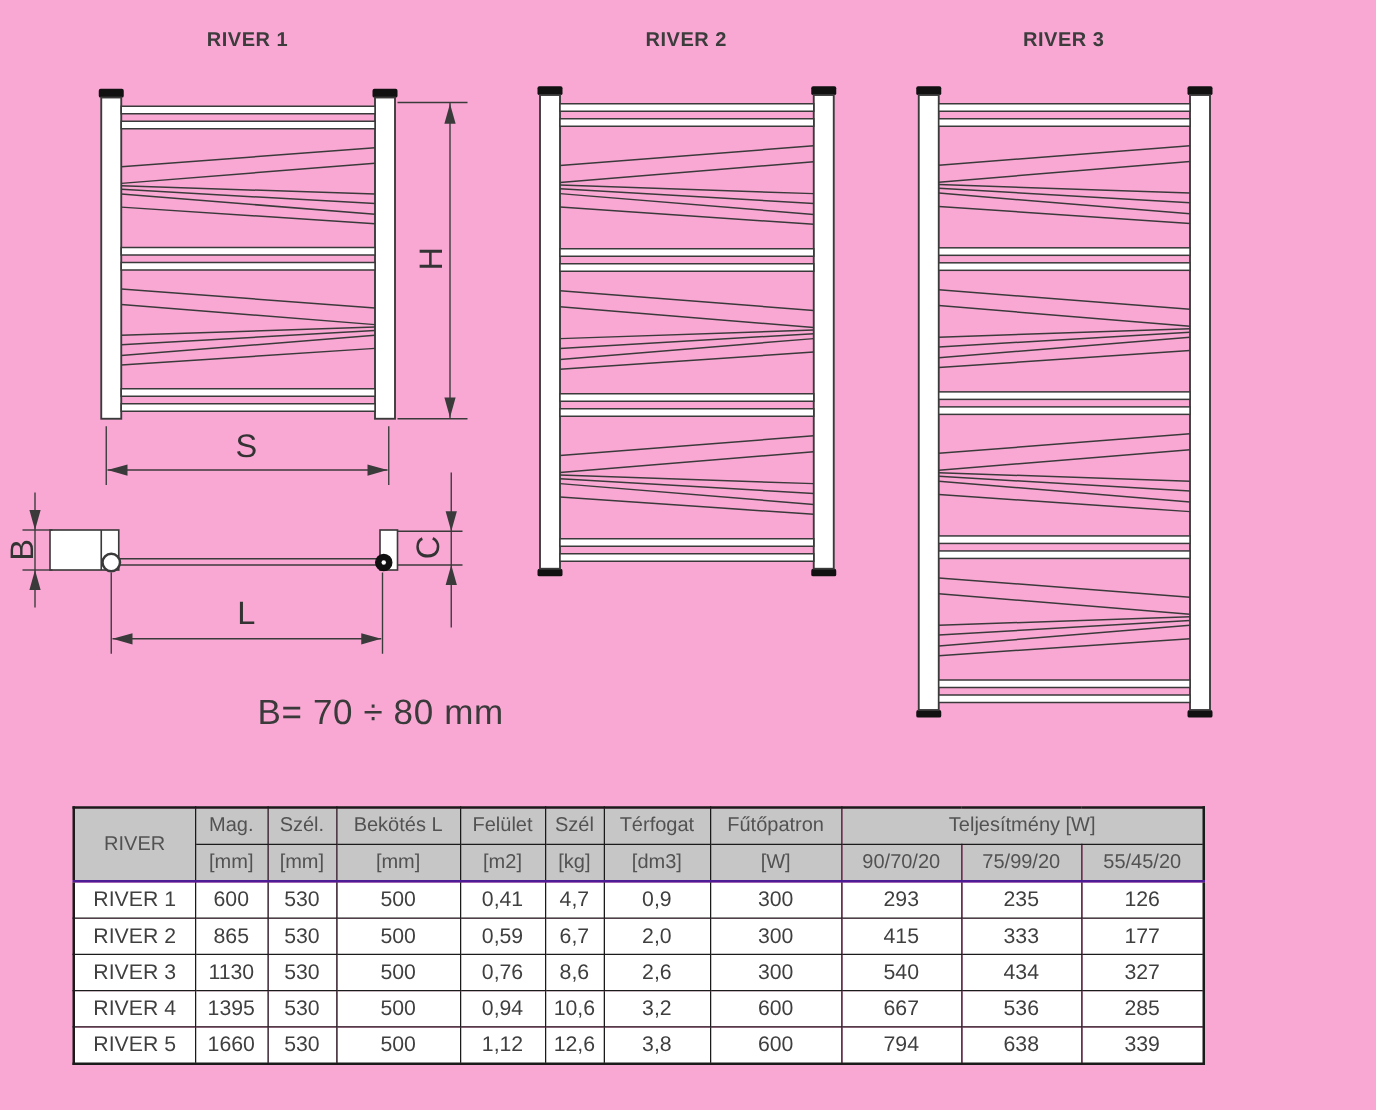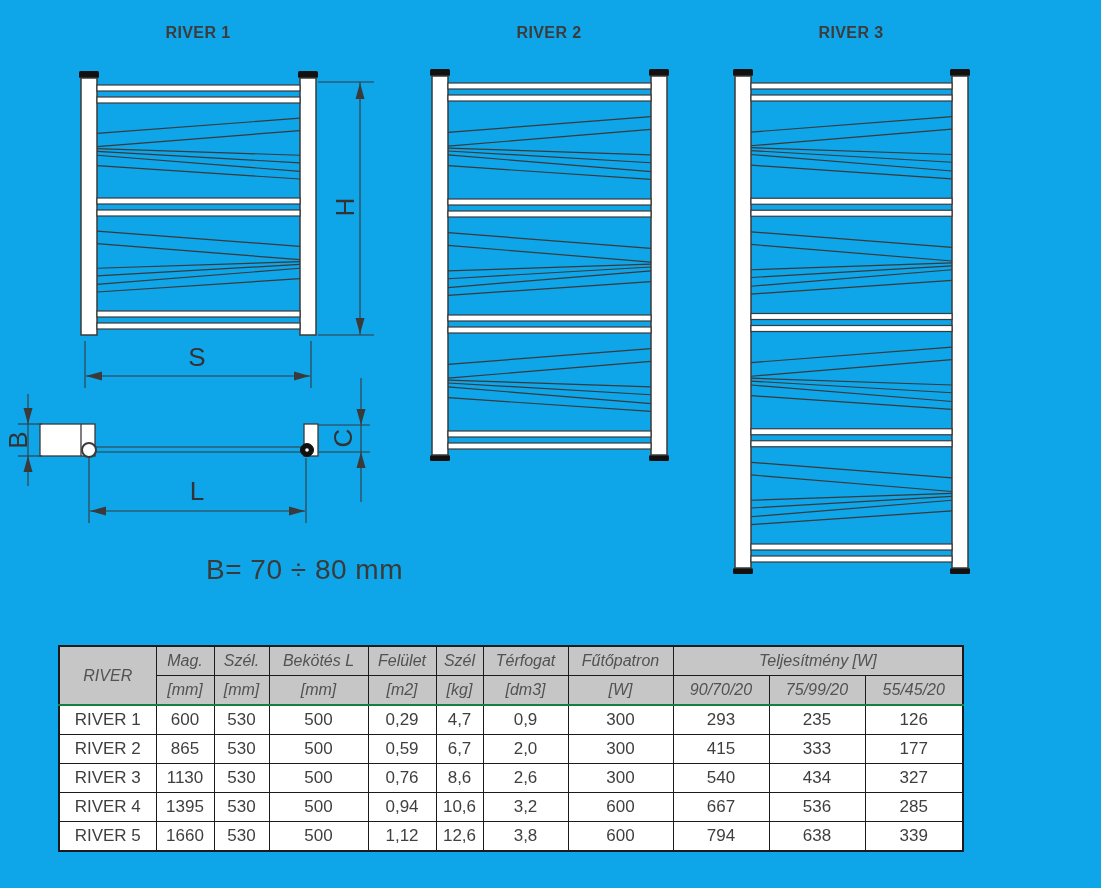--- a/index.html
+++ b/index.html
@@ -1,17 +1,17 @@
 <!DOCTYPE html>
 <html><head>
 <meta charset="utf-8">
 <style>
   html,body{margin:0;padding:0;background:#ffffff;}
   .stage{
-    position:relative;width:1101px;height:888px;background:#0ea5e9;overflow:hidden;
+    position:relative;width:1101px;height:888px;background:#f9a8d4;overflow:hidden;
     font-family:"Liberation Sans","DejaVu Sans",sans-serif;
   }
   .fig-title{
     position:absolute;top:24px;transform:translateX(-50%);
     font-size:16px;font-weight:600;letter-spacing:.4px;color:#3c3c3c;white-space:nowrap;
   }
   #drawing{position:absolute;left:0;top:0;}
   .dim-label{
     position:absolute;transform:translate(-50%,-50%);
     font-size:26px;color:#333;white-space:nowrap;
@@ -21,21 +21,21 @@
   table.spec{
     position:absolute;left:58px;top:645px;width:904px;
     border-collapse:collapse;table-layout:fixed;
     border:2px solid #1b1b1b;color:#484848;
   }
   table.spec th,table.spec td{
     border:1px solid #1b1b1b;height:28px;text-align:center;vertical-align:middle;
     padding:0;font-weight:normal;white-space:nowrap;overflow:hidden;
   }
   table.spec thead th{background:#c6c6c6;font-size:16px;color:#525252;}
-  table.spec thead{border-bottom:2px solid #15803d;font-style:italic;}
+  table.spec thead{border-bottom:2px solid #4c1d95;}
   table.spec tbody td{font-size:17px;background:#ffffff;color:#3f3f3f;}
 </style>
 </head>
 <body>
 
 <div class="stage">
 
   <div class="fig-title" style="left:198px">RIVER 1</div>
   <div class="fig-title" style="left:549px">RIVER 2</div>
   <div class="fig-title" style="left:851px">RIVER 3</div>
@@ -236,21 +236,21 @@
         <th>75/99/20</th>
         <th>55/45/20</th>
       </tr>
     </thead>
     <tbody id="spec-body">
         <tr>
           <td>RIVER 1</td>
           <td>600</td>
           <td>530</td>
           <td>500</td>
-          <td>0,29</td>
+          <td>0,41</td>
           <td>4,7</td>
           <td>0,9</td>
           <td>300</td>
           <td>293</td>
           <td>235</td>
           <td>126</td>
         </tr>
         <tr>
           <td>RIVER 2</td>
           <td>865</td>

